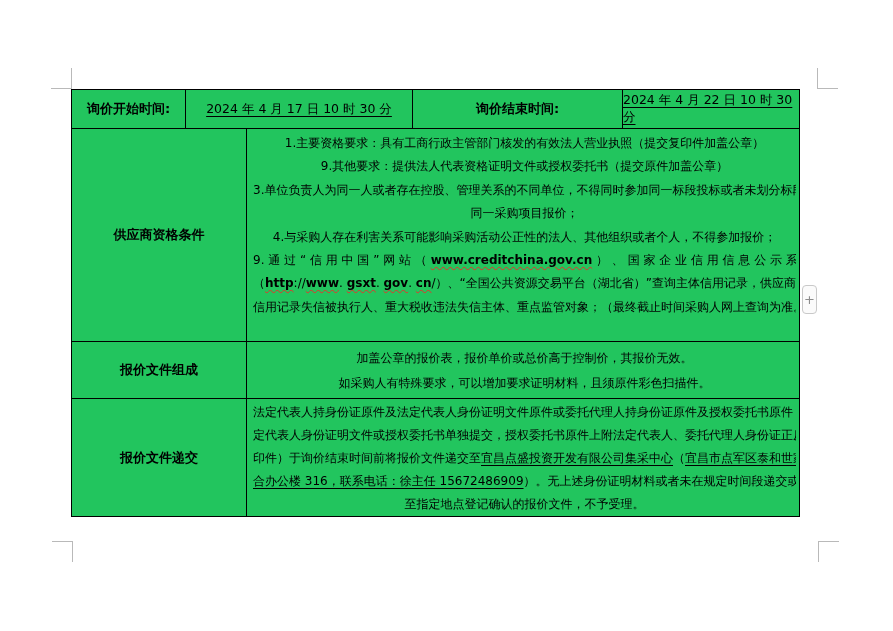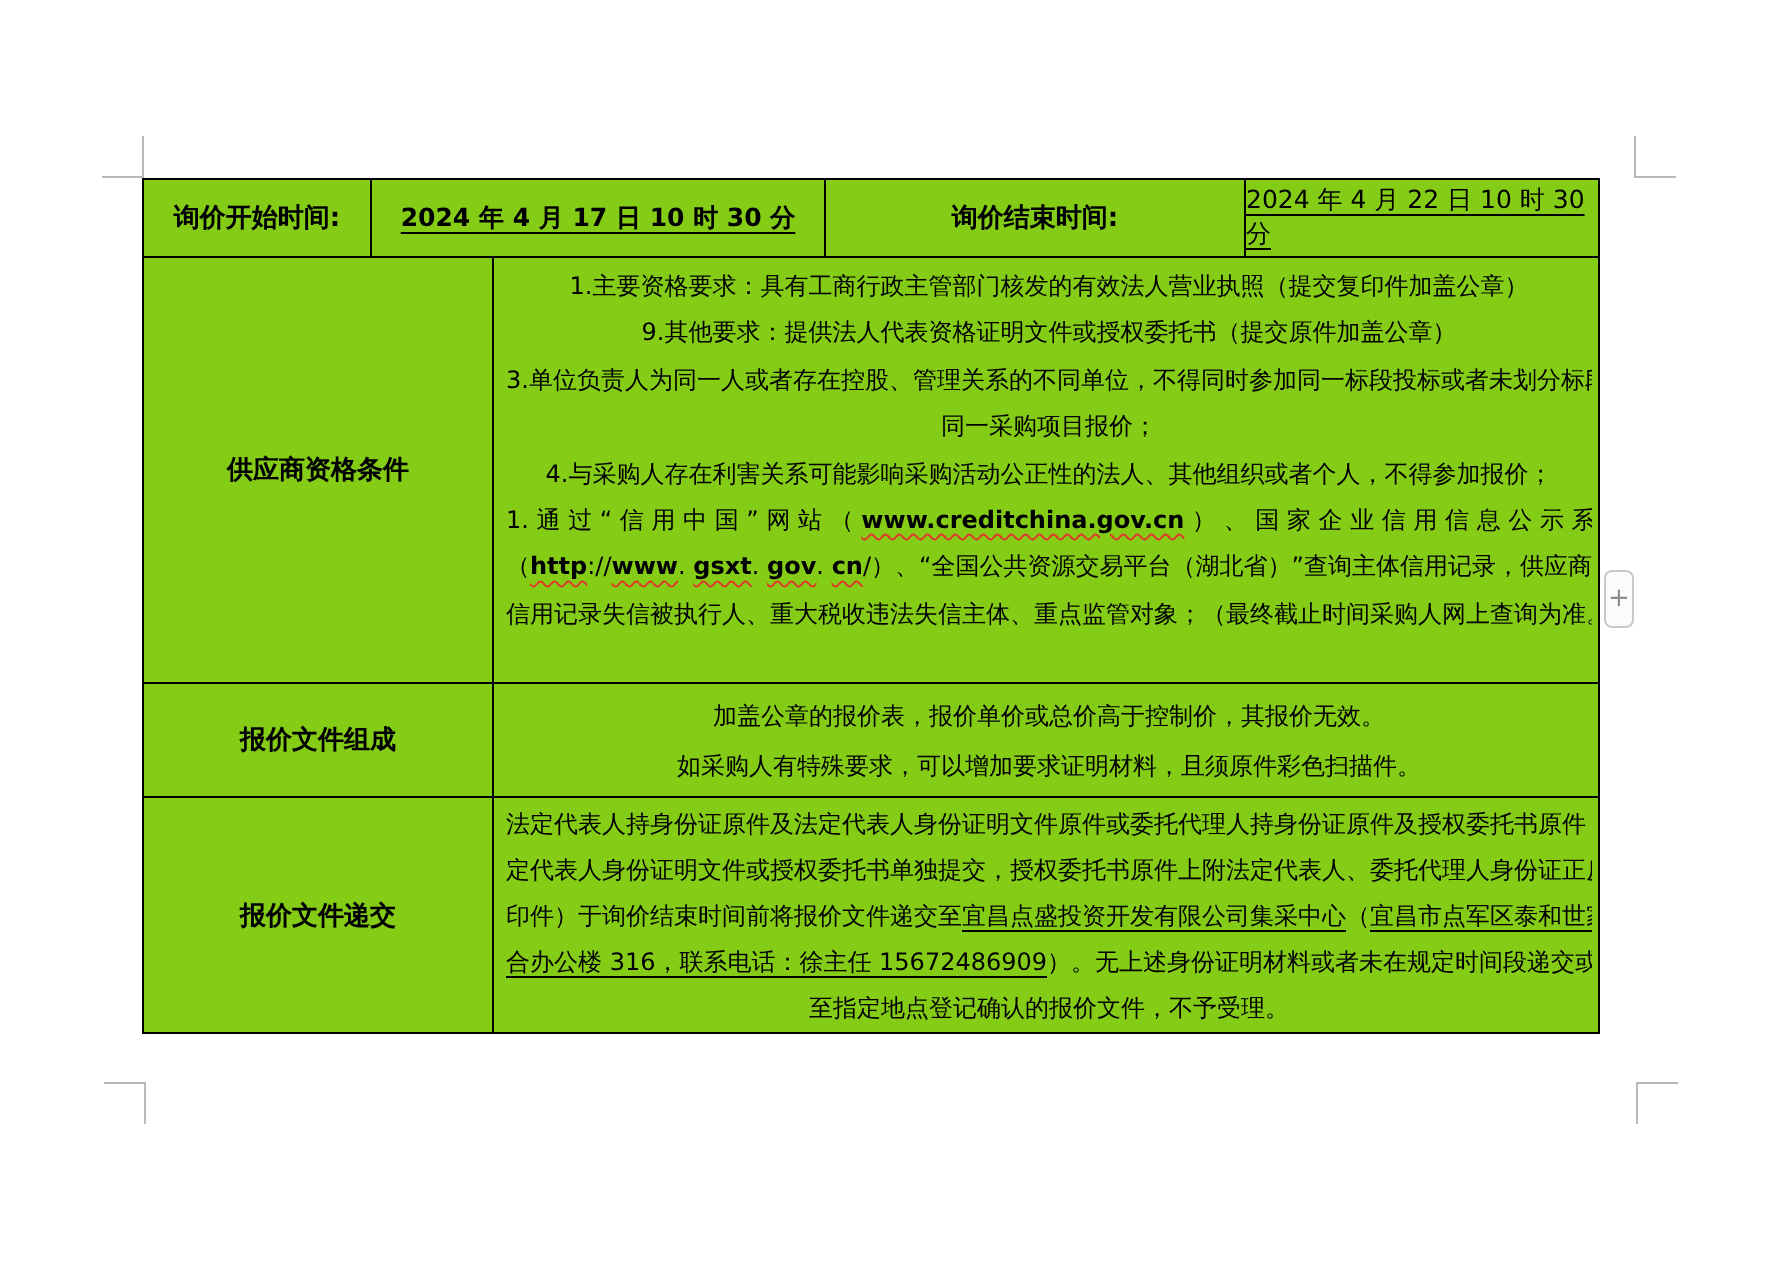--- a/index.html
+++ b/index.html
@@ -11,38 +11,38 @@
   
   .crop{position:absolute;width:20px;height:20px;}
   .crop-tl{left:51px;top:68px;border-right:1px solid #b9b9b9;border-bottom:1px solid #b9b9b9;}
   .crop-tr{left:817px;top:68px;border-left:1px solid #b9b9b9;border-bottom:1px solid #b9b9b9;}
   .crop-bl{left:52px;top:541px;border-right:1px solid #b9b9b9;border-top:1px solid #b9b9b9;}
   .crop-br{left:818px;top:541px;border-left:1px solid #b9b9b9;border-top:1px solid #b9b9b9;}
 
   
   .itable{
     position:absolute;left:71px;top:89px;width:729px;
-    border:1px solid #000;background:#84cc16;box-sizing:border-box;
+    border:1px solid #000;background:#22c55e;box-sizing:border-box;
   }
   .trow{display:grid;border-bottom:1px solid #000;box-sizing:border-box;}
   .trow:last-child{border-bottom:none;}
   .row-header{grid-template-columns:114px 227px 210px 176px;height:39px;}
   .row-body{grid-template-columns:175px 552px;}
   .row-qual{height:213px;}
   .row-comp{height:57px;}
   .row-subm{height:117px;}
   .cell{box-sizing:border-box;overflow:hidden;}
   .cell-label{
     border-right:1px solid #000;display:flex;align-items:center;justify-content:center;
     font-weight:bold;font-size:13px;text-align:center;
   }
   .cell-hvalue{
     display:flex;align-items:center;justify-content:center;font-size:12.5px;
   }
-  .cell-hvalue.bordered{border-right:1px solid #000;font-weight:bold;}
+  .cell-hvalue.bordered{border-right:1px solid #000;}
   .cell-content{padding:3px 3px 0 6px;font-size:12px;}
   .row-qual .cell-content .tline{line-height:23.4px;}
   .row-comp .cell-content{padding-top:4px;}
   .row-comp .cell-content .tline{line-height:25px;}
   .row-subm .cell-content{padding-top:2px;}
   .row-subm .cell-content .tline{line-height:23px;}
   .tline{white-space:pre;overflow:hidden;text-align:center;}
 
   .u{text-decoration:underline;text-underline-offset:3px;}
   .wavy{
@@ -82,21 +82,21 @@
   </div>
 
   <div class="trow row-body row-qual">
     <div class="cell cell-label">供应商资格条件</div>
     <div class="cell cell-content">
         <div class="tline"><span>1.主要资格要求：具有工商行政主管部门核发的有效法人营业执照（提交复印件加盖公章）</span></div>
         <div class="tline"><span>9.其他要求：提供法人代表资格证明文件或授权委托书（提交原件加盖公章）</span></div>
         <div class="tline"><span>3.单位负责人为同一人或者存在控股、管理关系的不同单位，不得同时参加同一标段投标或者未划分标段的</span></div>
         <div class="tline"><span>同一采购项目报价；</span></div>
         <div class="tline"><span>4.与采购人存在利害关系可能影响采购活动公正性的法人、其他组织或者个人，不得参加报价；</span></div>
-        <div class="tline"><span>1. 通 过 “ 信 用 中 国 ” 网 站 （ </span><span class="wavy">www.creditchina.gov.cn</span><span> ） 、 国 家 企 业 信 用 信 息 公 示 系 统</span></div>
+        <div class="tline"><span>9. 通 过 “ 信 用 中 国 ” 网 站 （ </span><span class="wavy">www.creditchina.gov.cn</span><span> ） 、 国 家 企 业 信 用 信 息 公 示 系 统</span></div>
         <div class="tline"><span>（</span><span class="wavy">http</span><span>://</span><span class="wavy">www</span><span>. </span><span class="wavy">gsxt</span><span>. </span><span class="wavy">gov</span><span>. </span><span class="wavy">cn</span><span>/）、“全国公共资源交易平台（湖北省）”查询主体信用记录，供应商未被列入</span></div>
         <div class="tline"><span>信用记录失信被执行人、重大税收违法失信主体、重点监管对象；（最终截止时间采购人网上查询为准。）</span></div>
       </div>
   </div>
 
   <div class="trow row-body row-comp">
     <div class="cell cell-label">报价文件组成</div>
     <div class="cell cell-content">
         <div class="tline"><span>加盖公章的报价表，报价单价或总价高于控制价，其报价无效。</span></div>
         <div class="tline"><span>如采购人有特殊要求，可以增加要求证明材料，且须原件彩色扫描件。</span></div>

